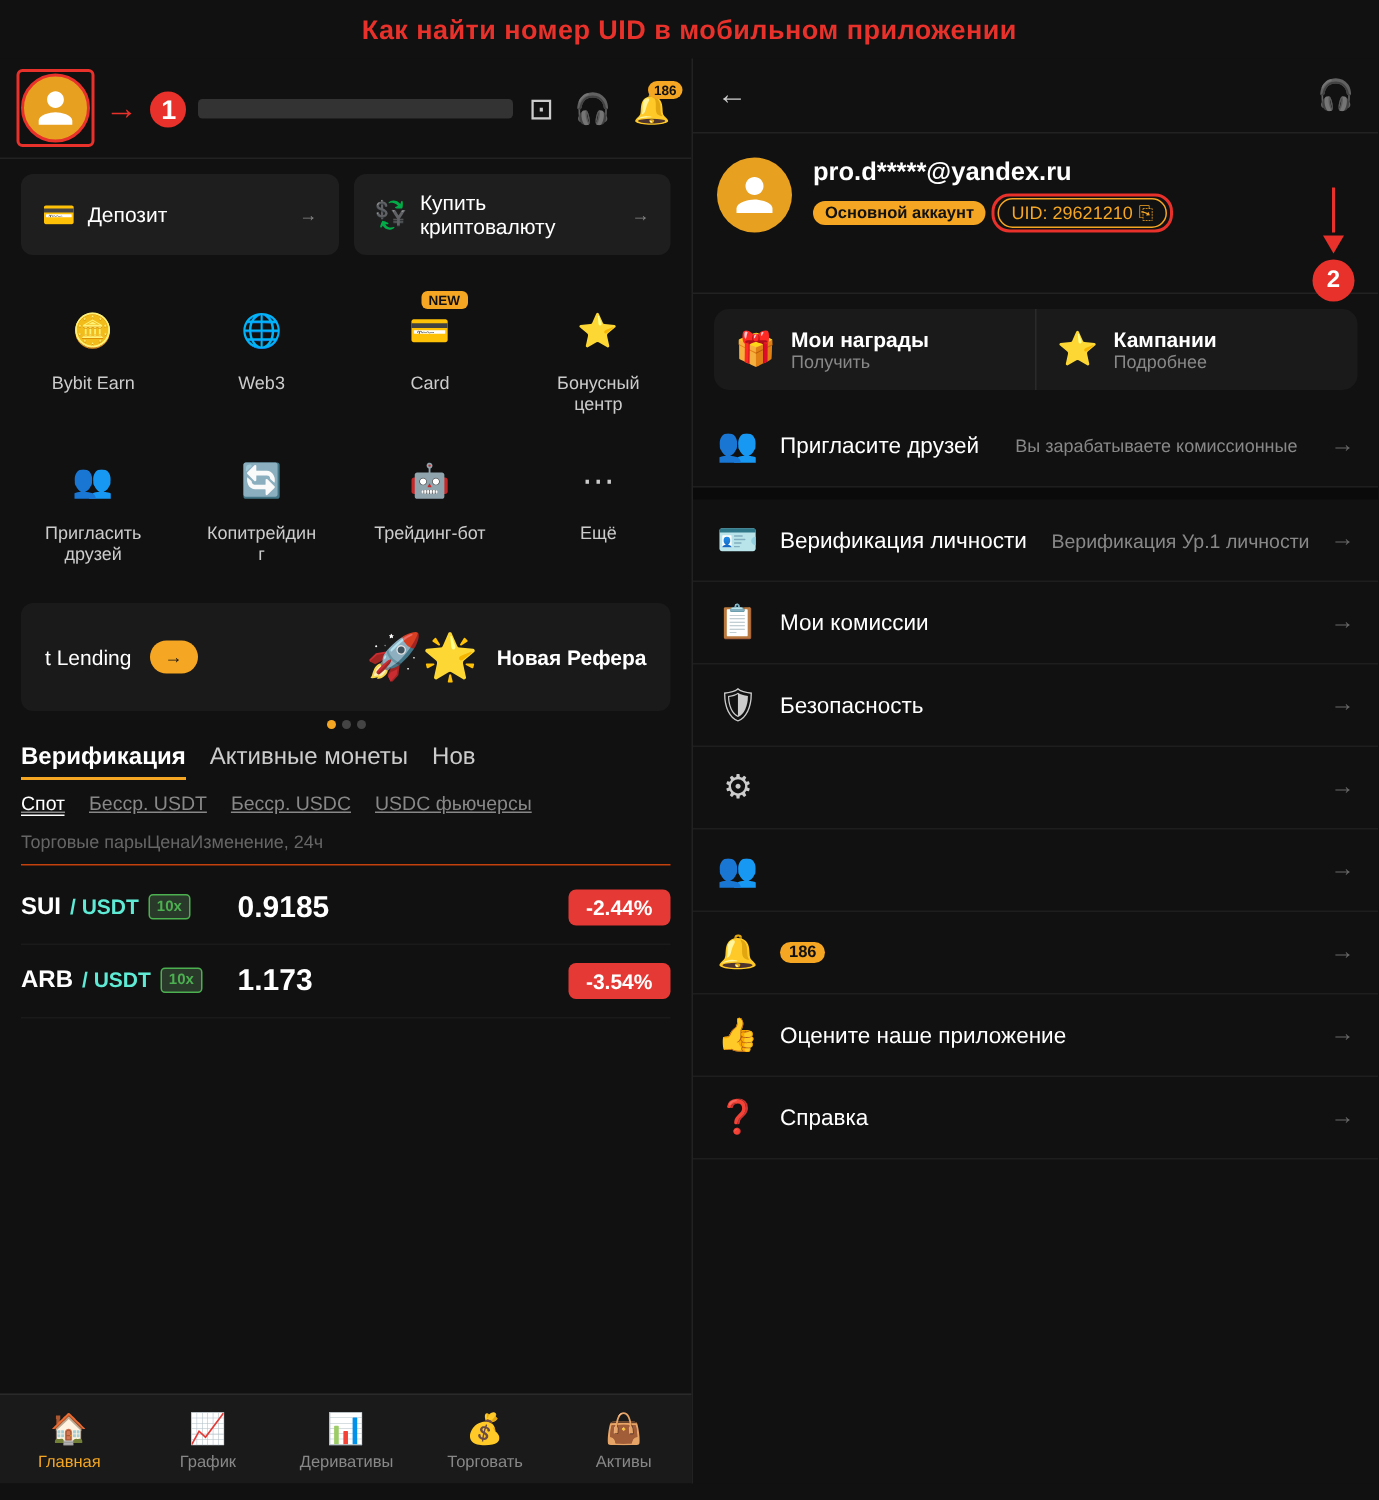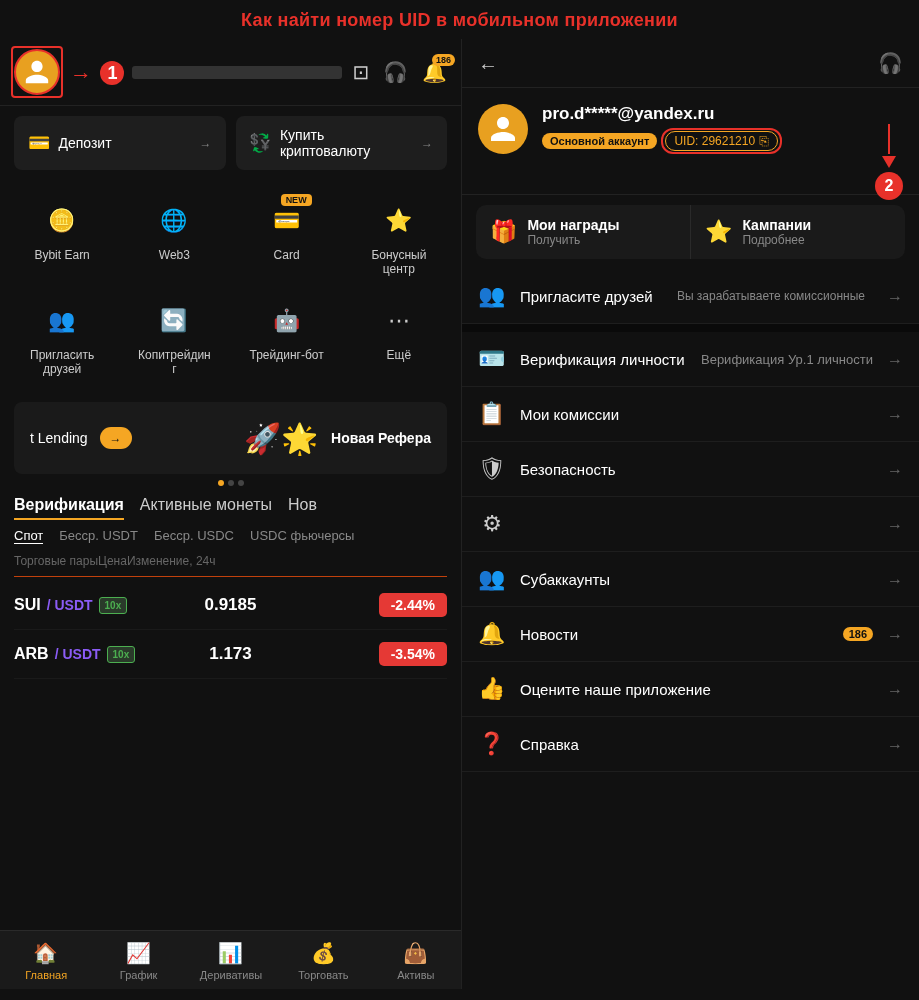--- a/index.html
+++ b/index.html
@@ -213,20 +213,21 @@
       font-weight: 700;
       border-bottom: 2px solid #f5a623;
     }
 
     .sub-tabs {
       display: flex;
       gap: 16px;
       font-size: 13px;
       color: #888;
       margin-bottom: 6px;
+      text-decoration: underline;
     }
     .sub-tab.active { color: #fff; border-bottom: 1px solid #fff; }
 
     .table-header {
       display: flex;
       justify-content: flex-start;
       color: #666;
       font-size: 12px;
       padding: 4px 0 8px;
       border-bottom: 1px solid #c2410c;
@@ -240,37 +241,37 @@
       border-bottom: 1px solid #1a1a1a;
     }
     .trade-pair {
       flex: 1;
     }
     .pair-name {
       color: #fff;
       font-size: 16px;
       font-weight: 600;
       display: flex;
-      align-items: center;
+      align-items: flex-start;
       gap: 6px;
     }
-    .pair-usdt { color: #8b5cf6; font-size: 14px; }
+    .pair-usdt { color: #5eead4; font-size: 14px; }
     .leverage-badge {
       background: #2a3a2a;
       color: #4caf50;
       font-size: 10px;
       padding: 2px 5px;
       border-radius: 3px;
       border: 1px solid #4caf50;
     }
     .trade-price {
       flex: 1;
-      text-align: center;
+      text-align: left;
       color: #fff;
-      font-size: 17px;
+      font-size: 20px;
       font-weight: 600;
     }
     .trade-change {
       flex: 1;
       text-align: right;
     }
     .change-pill {
       display: inline-block;
       padding: 4px 12px;
       border-radius: 5px;
@@ -727,31 +728,25 @@
       <span class="menu-row-arrow">→</span>
     </div>
 
     <div class="menu-row">
       <span class="menu-row-icon">⚙</span>
       <span class="menu-row-arrow">→</span>
     </div>
 
     <div class="menu-row">
       <span class="menu-row-icon">👥</span>
-      <div class="menu-row-text">
-        <div class="menu-row-title">Субаккаунты</div>
-      </div>
       <span class="menu-row-arrow">→</span>
     </div>
 
     <div class="menu-row">
       <span class="menu-row-icon">🔔</span>
-      <div class="menu-row-text">
-        <div class="menu-row-title">Новости</div>
-      </div>
       <span class="num-badge-right">186</span>
       <span class="menu-row-arrow">→</span>
     </div>
 
     <div class="menu-row">
       <span class="menu-row-icon">👍</span>
       <div class="menu-row-text">
         <div class="menu-row-title">Оцените наше приложение</div>
       </div>
       <span class="menu-row-arrow">→</span>

